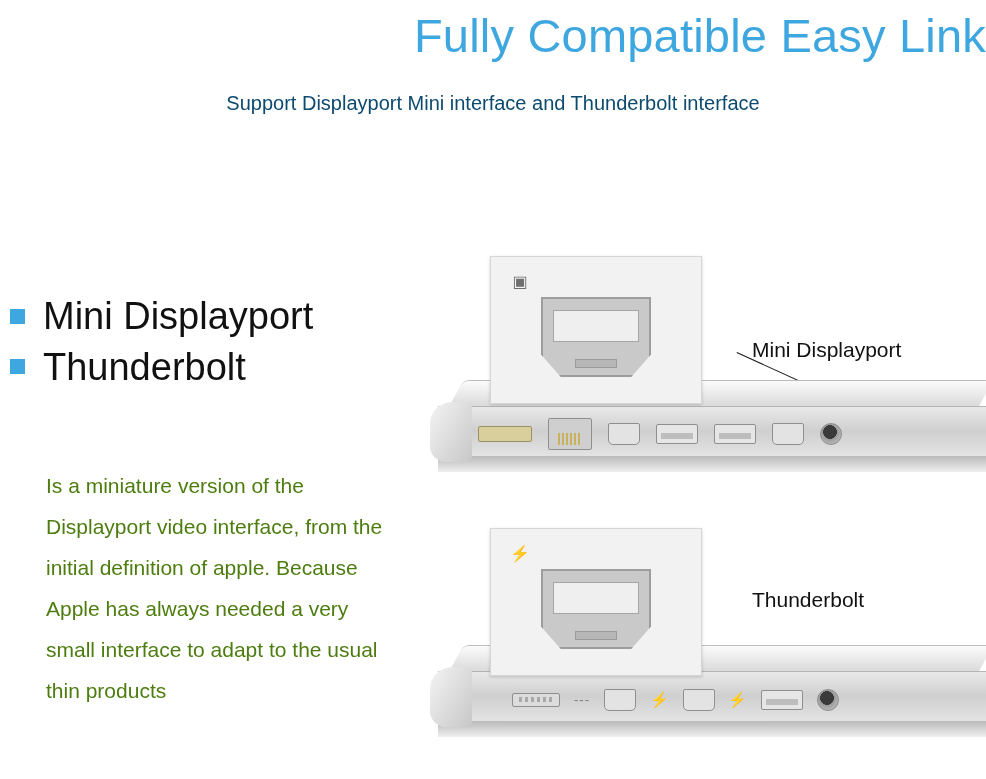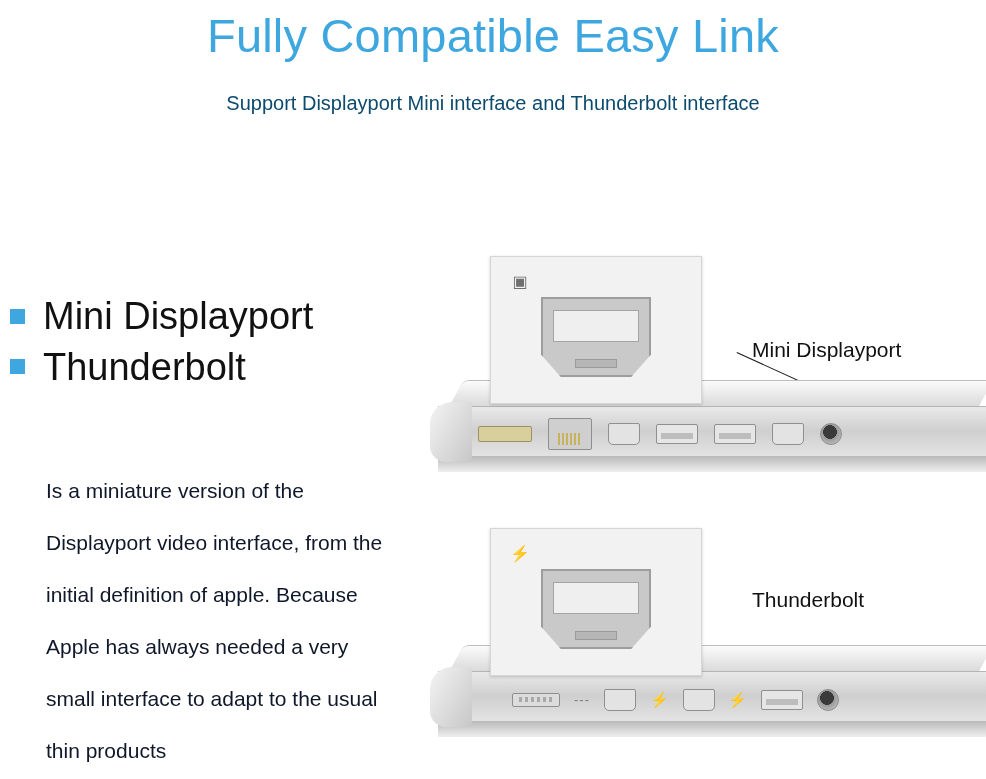--- a/index.html
+++ b/index.html
@@ -18,21 +18,21 @@
     background: #ffffff;
     overflow: hidden;
   }
 
   
   #headline {
     position: absolute;
     left: 0;
     top: 8px;
     width: 986px;
-    text-align: center;
+    text-align: right;
     color: #3ea7e0;
     font-size: 47px;
     font-weight: 400;
     letter-spacing: 0.2px;
     white-space: nowrap;
   }
   #subhead {
     position: absolute;
     left: 0;
     top: 92px;
@@ -69,22 +69,22 @@
     font-weight: 400;
     line-height: 1.12;
     white-space: nowrap;
   }
   #body-text {
     position: absolute;
     left: 46px;
     top: 170px;
     width: 340px;
     font-size: 21px;
-    line-height: 52px;
-    color: #0f172a;
+    line-height: 41px;
+    color: #4d7c0f;
   }
 
   
   #illus {
     position: absolute;
     left: 430px;
     top: 230px;
     width: 556px;
     height: 549px;
   }

